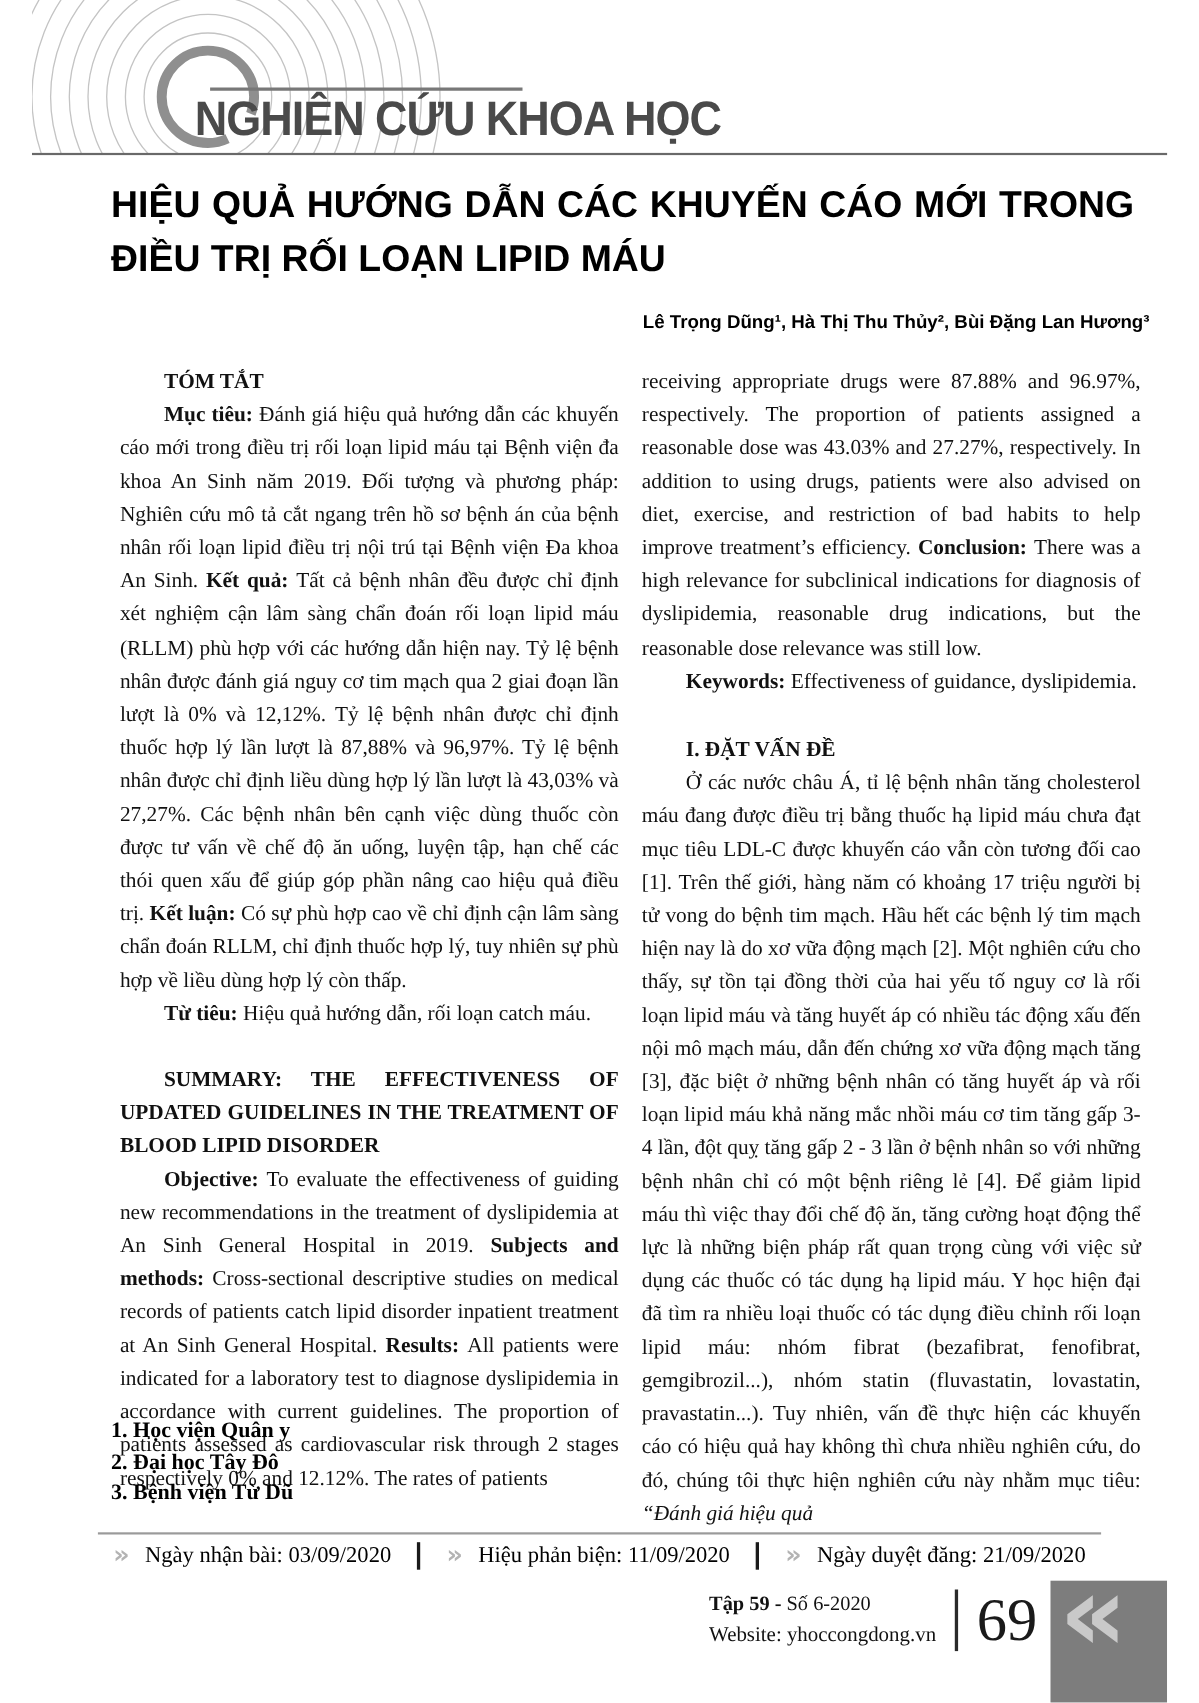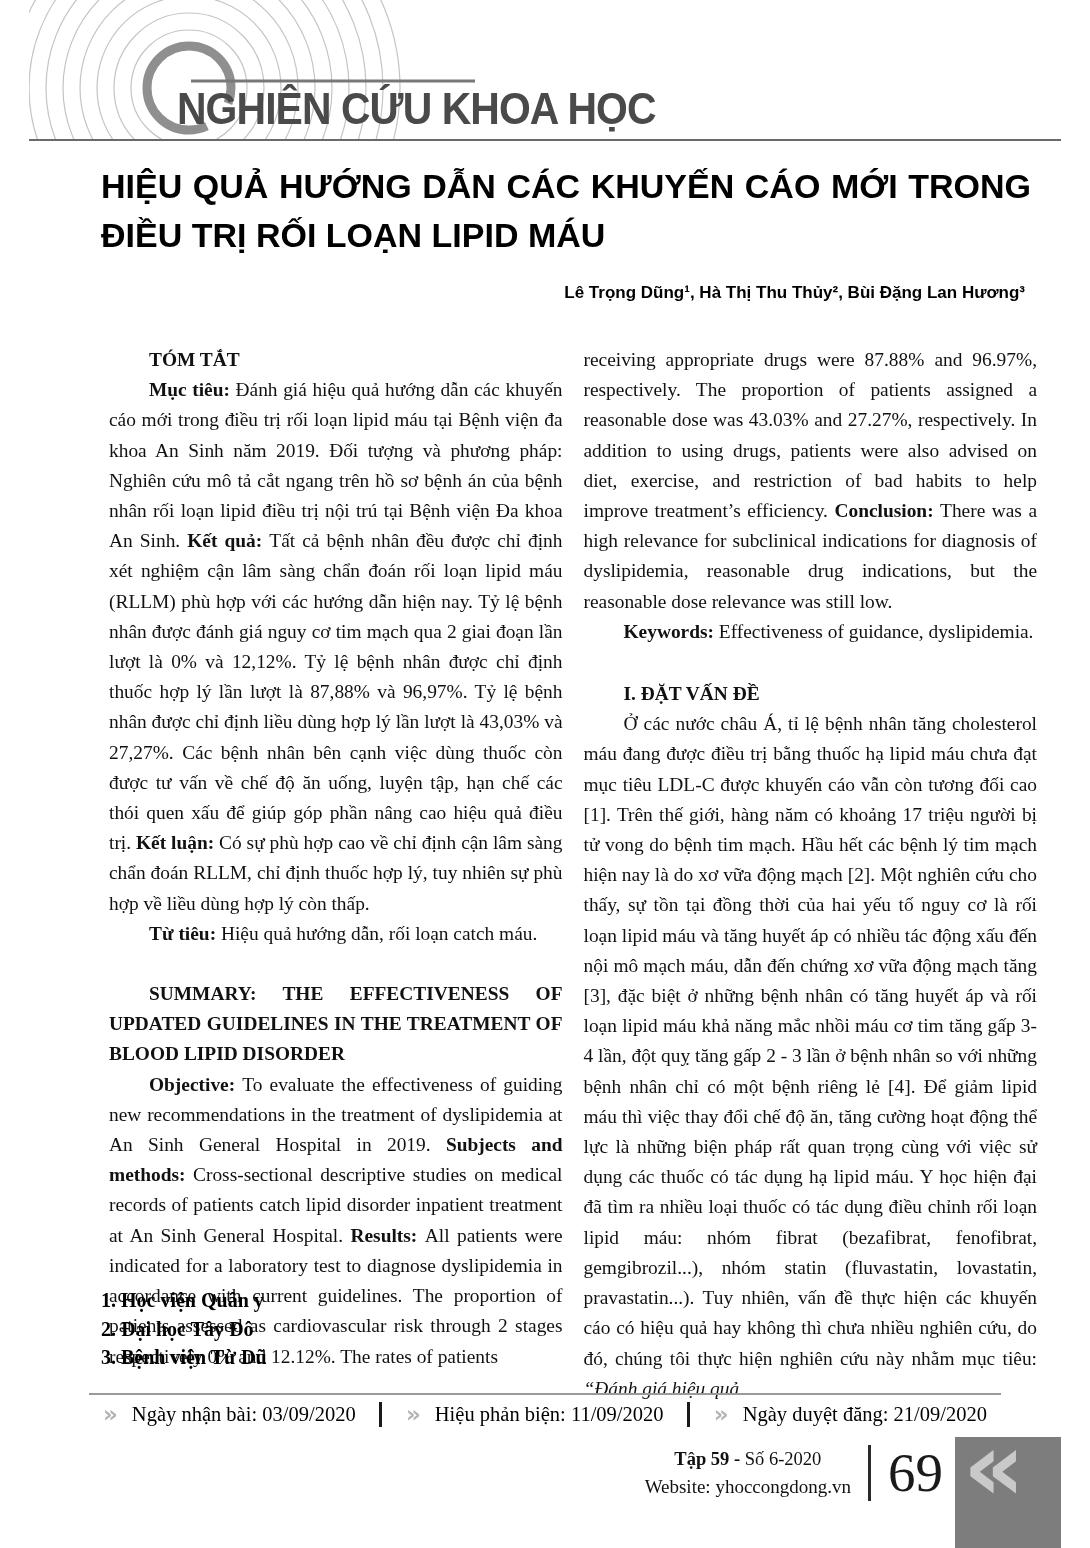--- a/index.html
+++ b/index.html
@@ -20,26 +20,26 @@
   }
   
   .article-title {
     position:absolute; left:72px; top:162px; width:930px;
     font-family:"Liberation Sans", sans-serif; font-weight:bold;
     font-size:34px; line-height:49px; color:#000;
   }
   .article-title .t1 { text-align:justify; text-align-last:justify; }
   .article-title .t2 { text-align:left; }
   .authors {
-    position:absolute; left:68px; top:283px; width:928px; text-align:right;
+    position:absolute; left:88px; top:283px; width:928px; text-align:right;
     font-family:"Liberation Sans", sans-serif; font-weight:bold; font-size:17px; color:#000;
   }
   
   .columns {
-    position:absolute; left:80px; top:345px; width:928px;
+    position:absolute; left:80px; top:333px; width:928px;
     display:flex; gap:21px;
   }
   .col { width:50%; font-size:19.4px; line-height:30.2px; text-align:justify; }
   .col p { text-indent:40px; }
   .col p.noindent { text-indent:0; }
   .col .hd { font-weight:bold; }
   .gap-top { margin-top:30px; }
   .gap-top-lg { margin-top:32px; }
   
   .affiliations {
@@ -57,21 +57,21 @@
   .date-chevron {
     font-family:"DejaVu Sans", sans-serif; font-weight:bold;
     color:#b3b3b3; font-size:23px; line-height:1;
   }
   .date-sep { width:3px; height:25px; background:#1a1a1a; }
   
   .footer-right {
     position:absolute; right:118px; top:1441px;
     display:flex; align-items:center; gap:17px;
   }
-  .issue-block { text-align:center; line-height:27px;margin-left:40px; }
+  .issue-block { text-align:left; line-height:27px;margin-left:40px; }
   .issue-line { font-size:18.5px; }
   .issue-line b { font-size:18.5px; }
   .website-line { font-size:19px; }
   .footer-divider { width:3px; height:56px; background:#2a2a2a; }
   .page-number { font-size:55px; color:#1a1a1a; }
   
   .corner-square {
     position:absolute; right:0; bottom:0; width:106px; height:111px;
     background:#7d7d7d; overflow:hidden;
   }

